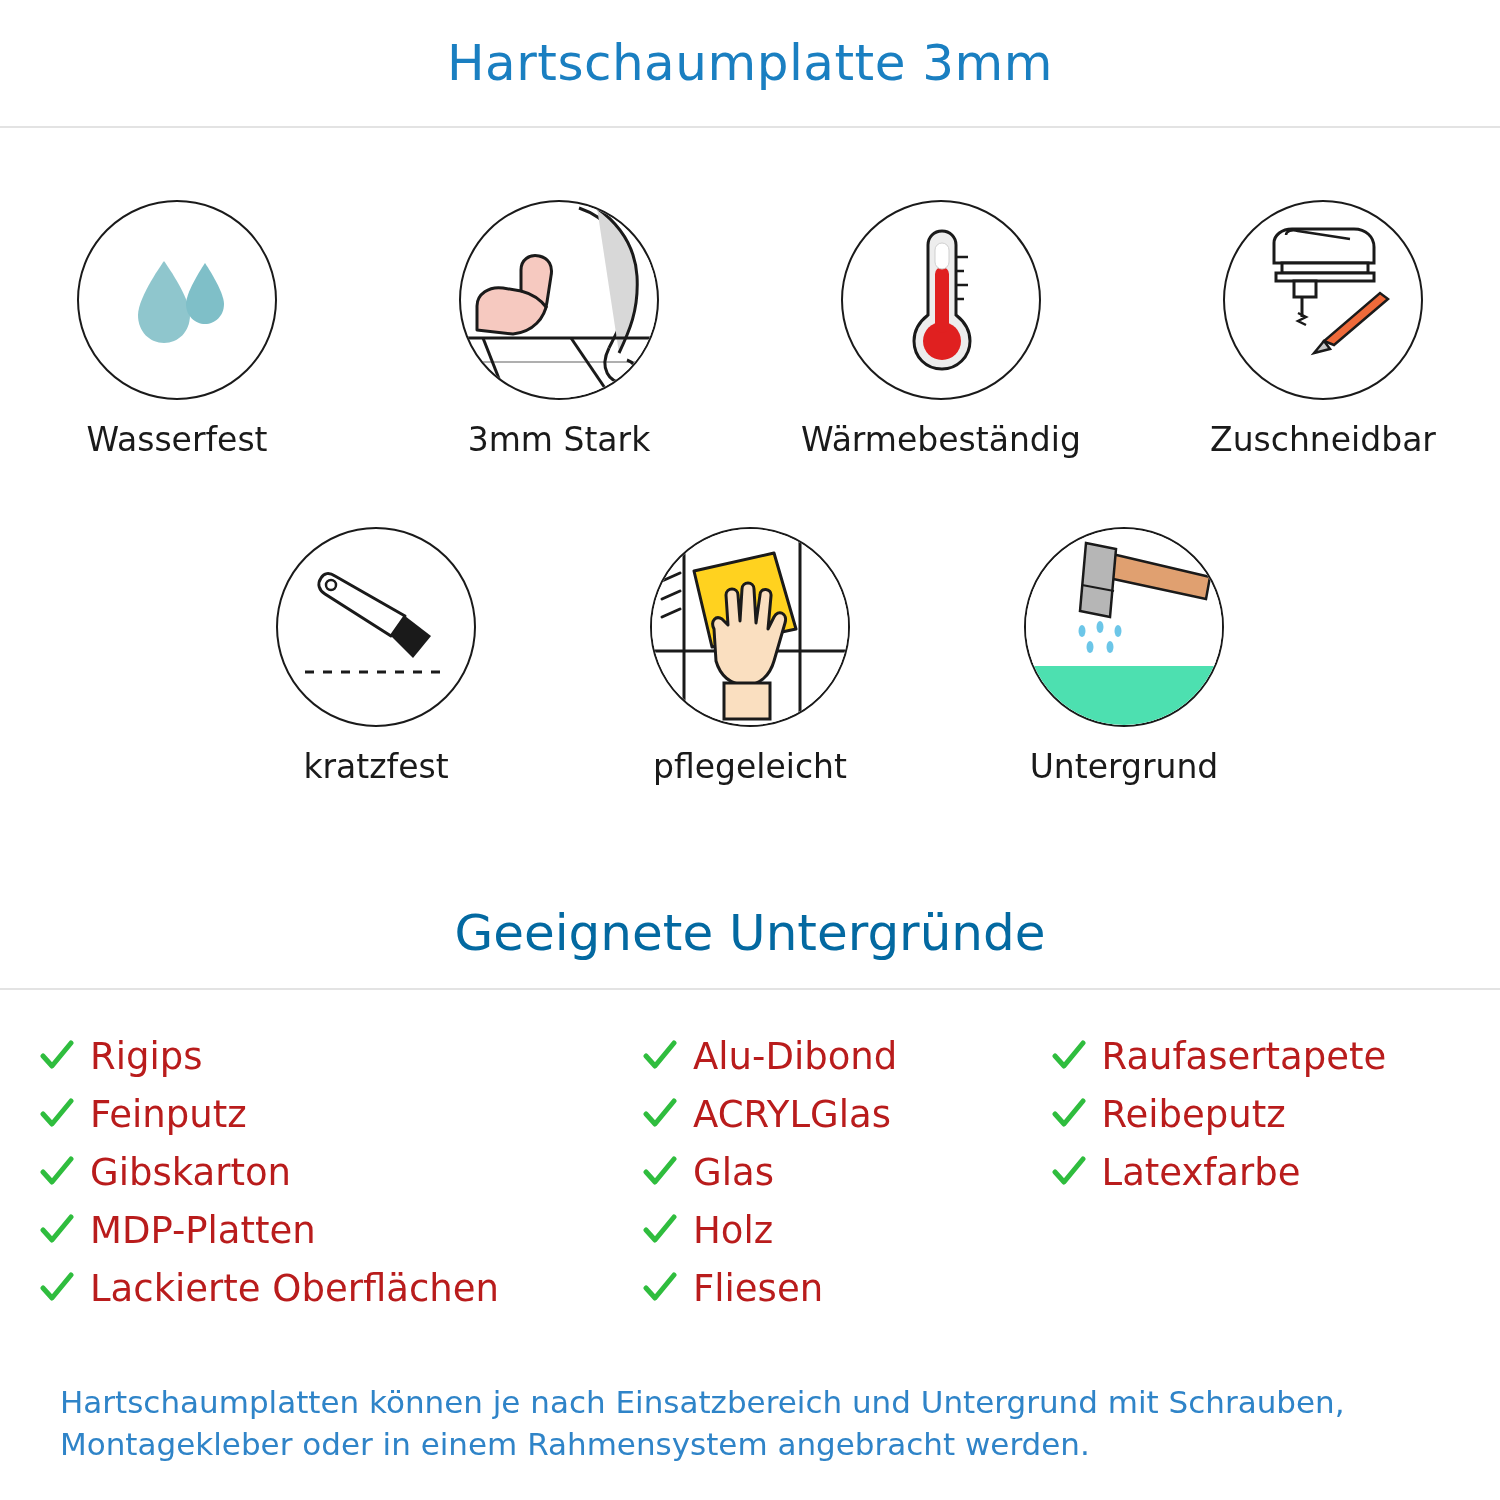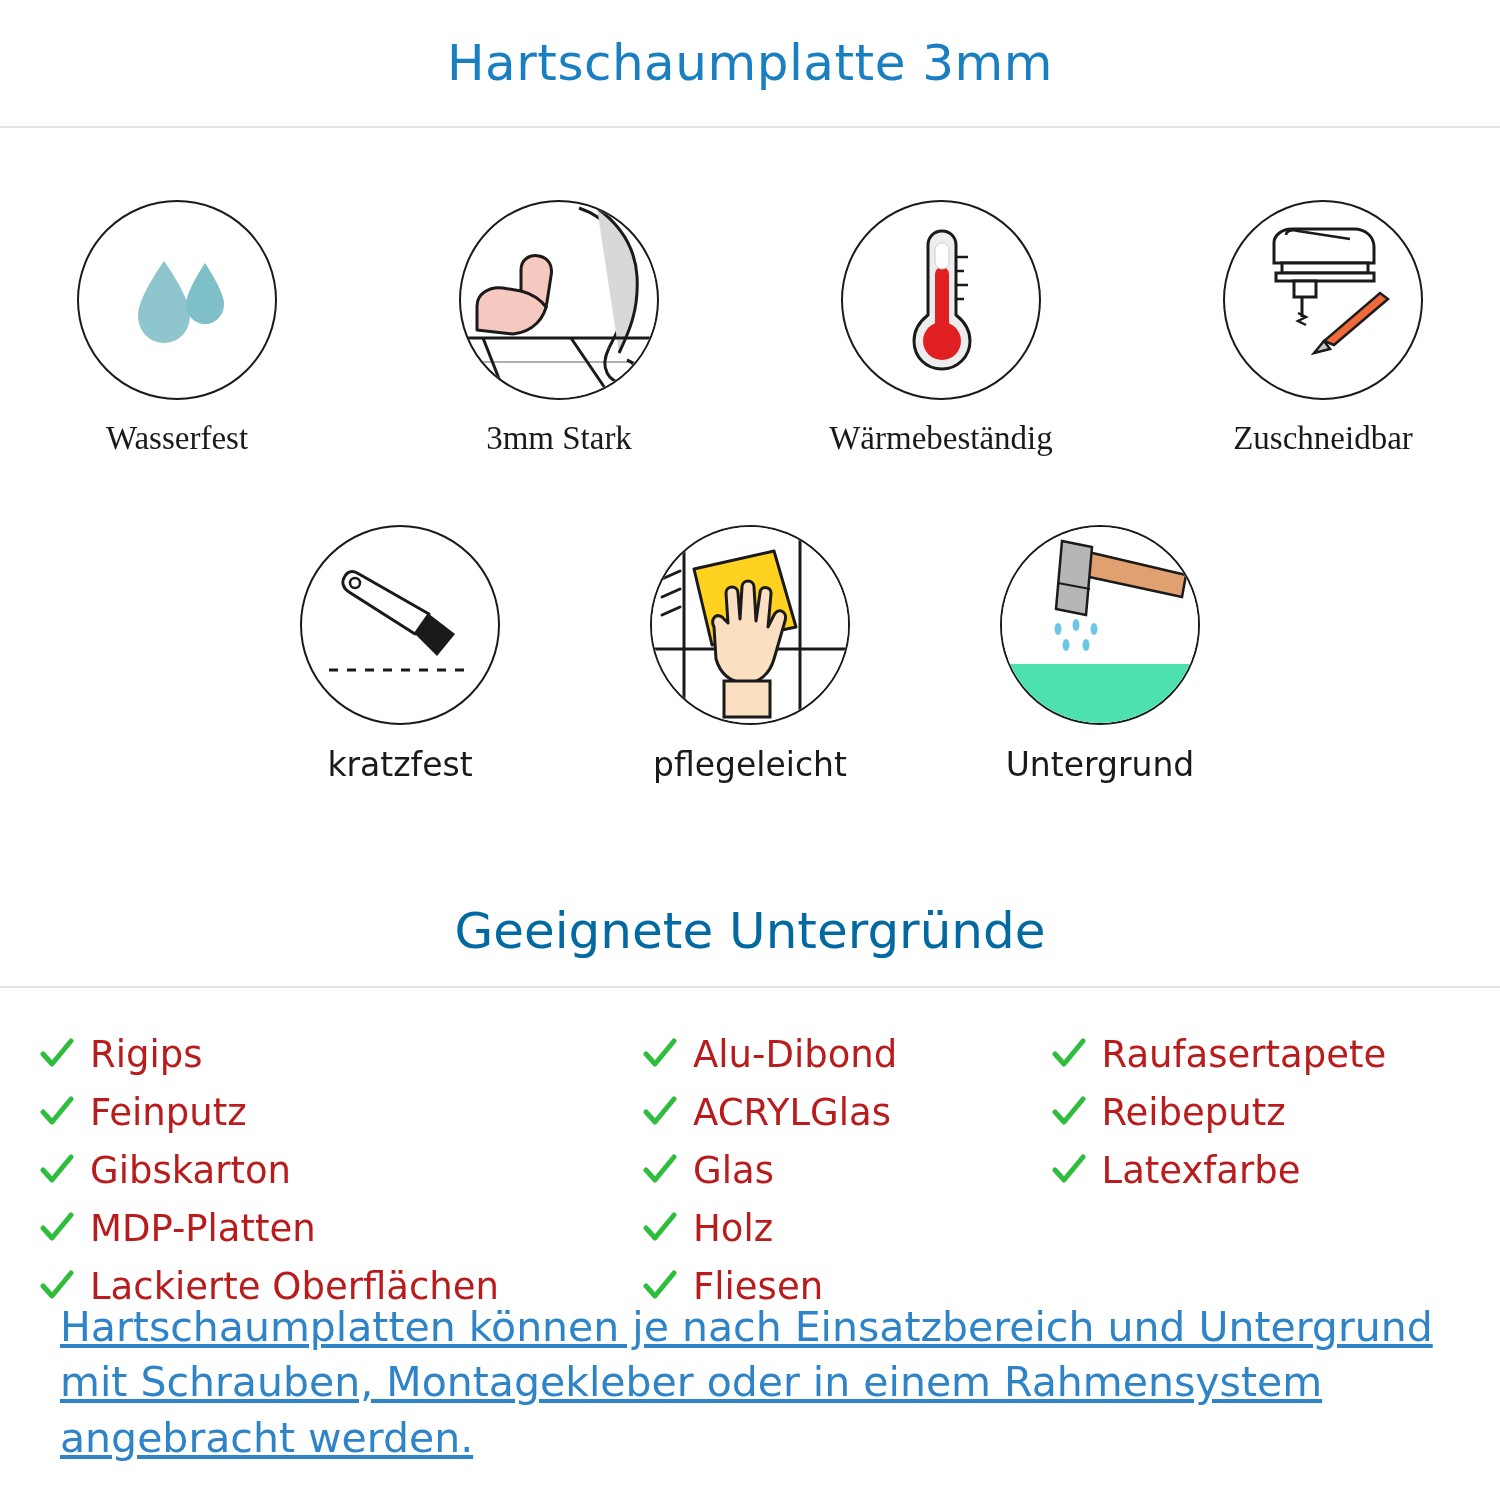--- a/index.html
+++ b/index.html
@@ -38,22 +38,22 @@
   }
 
   
   .features {
     padding-top: 72px;
   }
   .feature-row {
     display: flex;
     justify-content: center;
   }
-  .feature-row.row1 { gap: 92px; font-family: Liberation Serif, serif; }
-  .feature-row.row2 { gap: 60px; margin-top: 68px; }
+  .feature-row.row1 { gap: 92px; }
+  .feature-row.row2 { gap: 84px; margin-top: 68px; }
   .feature {
     width: 290px;
     display: flex;
     flex-direction: column;
     align-items: center;
   }
   .circle {
     width: 200px;
     height: 200px;
     border-radius: 50%;
@@ -119,23 +119,22 @@
     white-space: nowrap;
   }
 
   
   .footnote {
     position: absolute;
     left: 60px;
     right: 49px;
     bottom: 34px;
     color: #2f84c8;
-    font-size: 41px;
+    font-size: 31px;
     line-height: 1.35;
-    text-decoration: underline;
   }
 </style>
 </head>
 <body>
 
 <div class="page">
 
   <div class="header">
     <div class="header-title">Hartschaumplatte 3mm</div>
   </div>

